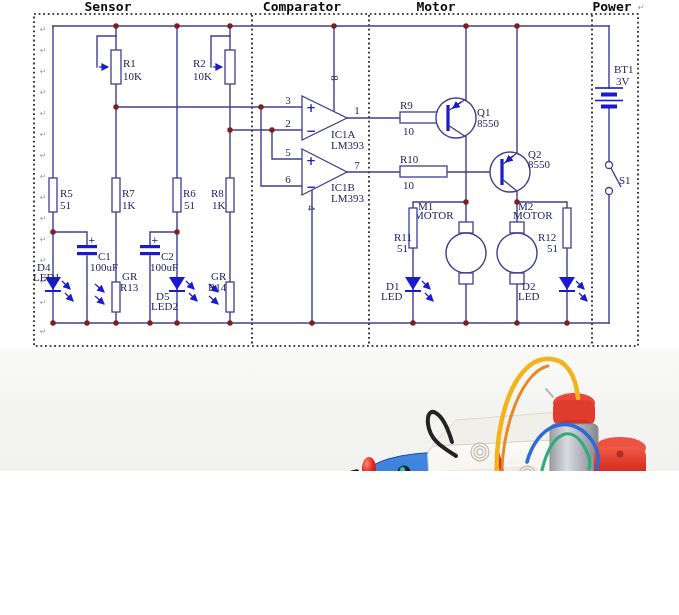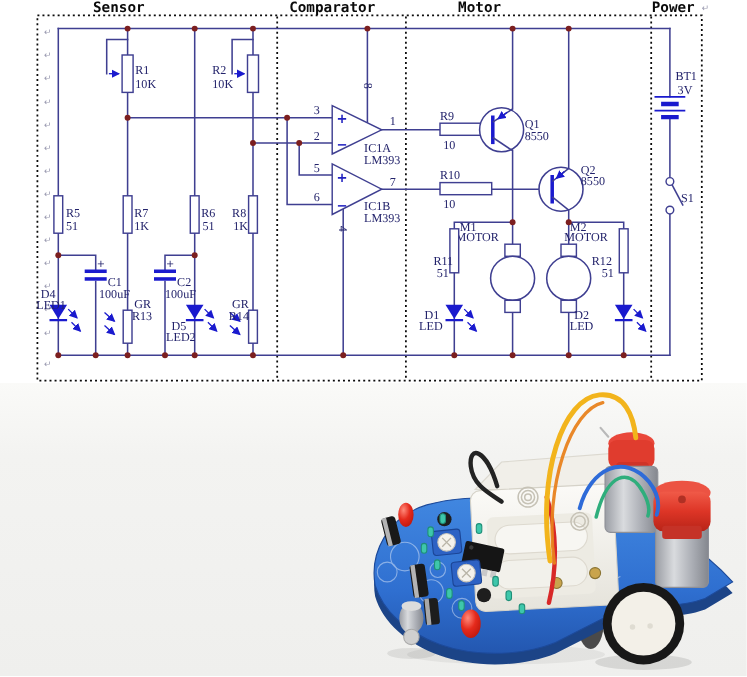--- a/index.html
+++ b/index.html
@@ -1,16 +1,16 @@
 <!DOCTYPE html>
 <html><head>
 <meta charset="utf-8">
 <style>
   html,body{margin:0;padding:0;background:#fff;}
-  .stage{position:relative;width:679px;height:615px;overflow:hidden;background:#fff;
+  .stage{position:relative;width:679px;height:471px;overflow:hidden;background:#fff;
          font-family:"Liberation Serif","DejaVu Serif",serif;}
   svg{display:block;position:absolute;left:0;}
   #schem{top:0;}
   #photo{top:348px;}
   
   .w{fill:none;stroke-width:1.4;stroke-linecap:square;}
   .body{fill:#ffffff;stroke:#3f3f91;stroke-width:1.3;}
   .fillb{fill:#1a1ace;stroke:none;}
   .barr{stroke:#1a1ace;stroke-width:1.2;fill:none;}
   .lbl{fill:#23236b;font-size:11px;font-family:"Liberation Serif","DejaVu Serif",serif;}

